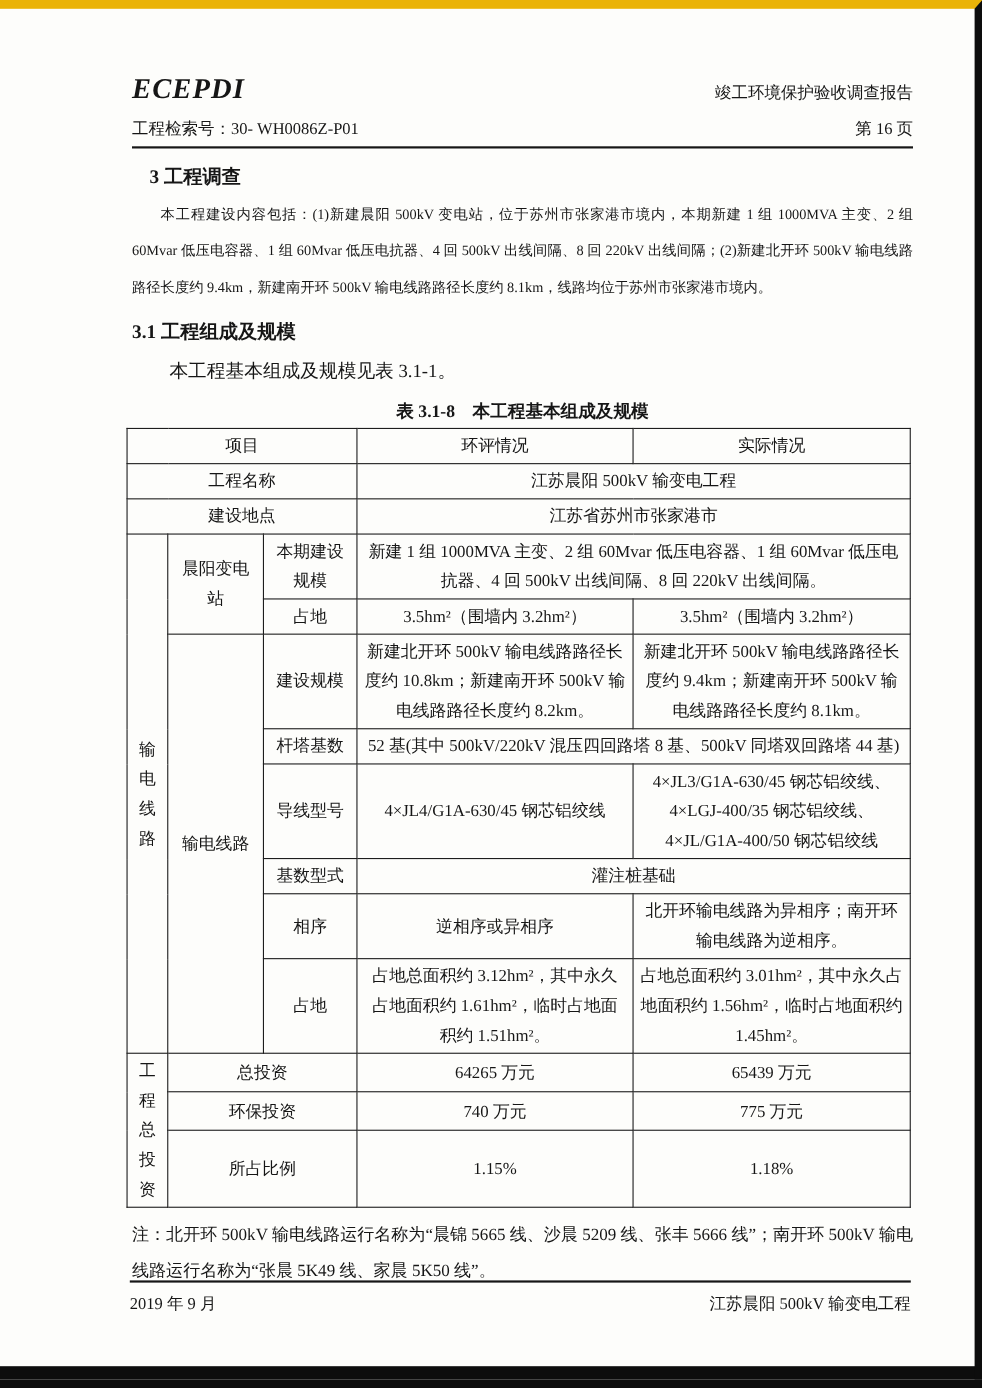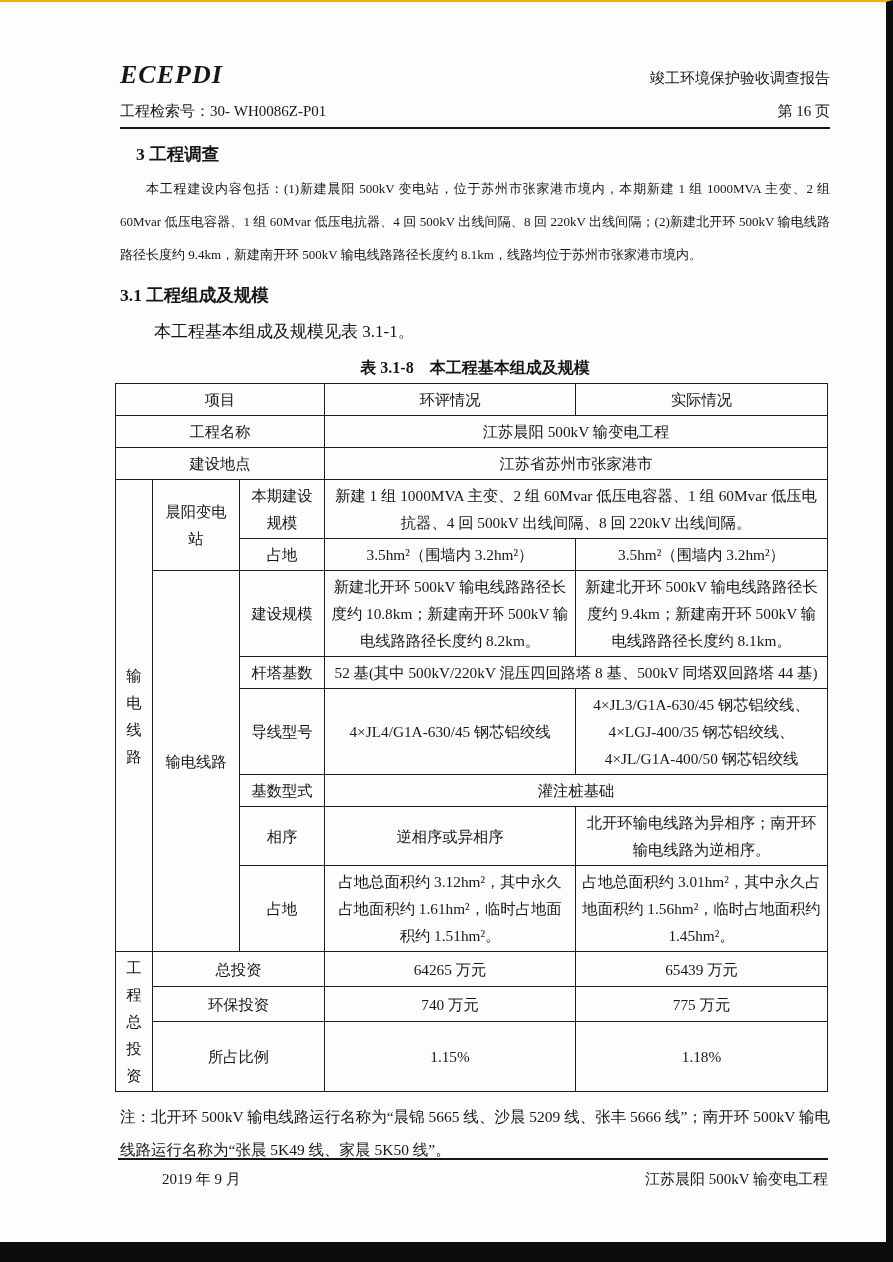--- a/index.html
+++ b/index.html
@@ -7,21 +7,21 @@
     width: 893px; height: 1262px;
     background: #0d0d0d;
     font-family: "Liberation Serif", "DejaVu Serif", serif;
     color: #161616;
   }
   .page {
     position: relative;
     width: 893px; height: 1254px;
     box-sizing: border-box;
     background: #fdfdfb;
-    border-top: 2px solid #eab308;
+    border-top: 8px solid #eab308;
     border-right: 7px solid #0d0d0d;
     border-bottom: 12px solid #0d0d0d;
     overflow: hidden;
   }
   .content { position: absolute; left: 120px; top: 58px; width: 710px; }
 
   
   .hdr-row1 { display: flex; justify-content: space-between; align-items: flex-end; }
   .logo { font-size: 26px; font-weight: bold; font-style: italic; letter-spacing: 1px; }
   .report-title { font-size: 15px; padding-bottom: 2px; }
@@ -51,21 +51,21 @@
   col.c1 { width: 37px; } col.c2 { width: 87px; } col.c3 { width: 85px; }
   col.c4 { width: 251px; } col.c5 { width: 252px; }
   td.vgroup { padding: 2px 9px; word-break: break-all; line-height: 27px; }
   td.wrapname { padding: 2px 8px; }
 
   .note { font-size: 15.5px; line-height: 33px; text-align: justify; margin: 8px 0 0 0; }
 
   
   .footer { position: absolute; left: 118px; top: 1156px; width: 710px; }
   .ftr-rule { border-top: 2px solid #161616; }
-  .ftr-row { display: flex; justify-content: space-between; font-size: 15px; margin-top: 10px; margin-left: 44px; }
+  .ftr-row { display: flex; justify-content: space-between; font-size: 15px; margin-top: 10px; }
 </style>
 </head>
 <body>
 
 <div class="page">
   <div class="content">
 
     <div class="hdr-row1">
       <span class="logo">ECEPDI</span>
       <span class="report-title">竣工环境保护验收调查报告</span>

